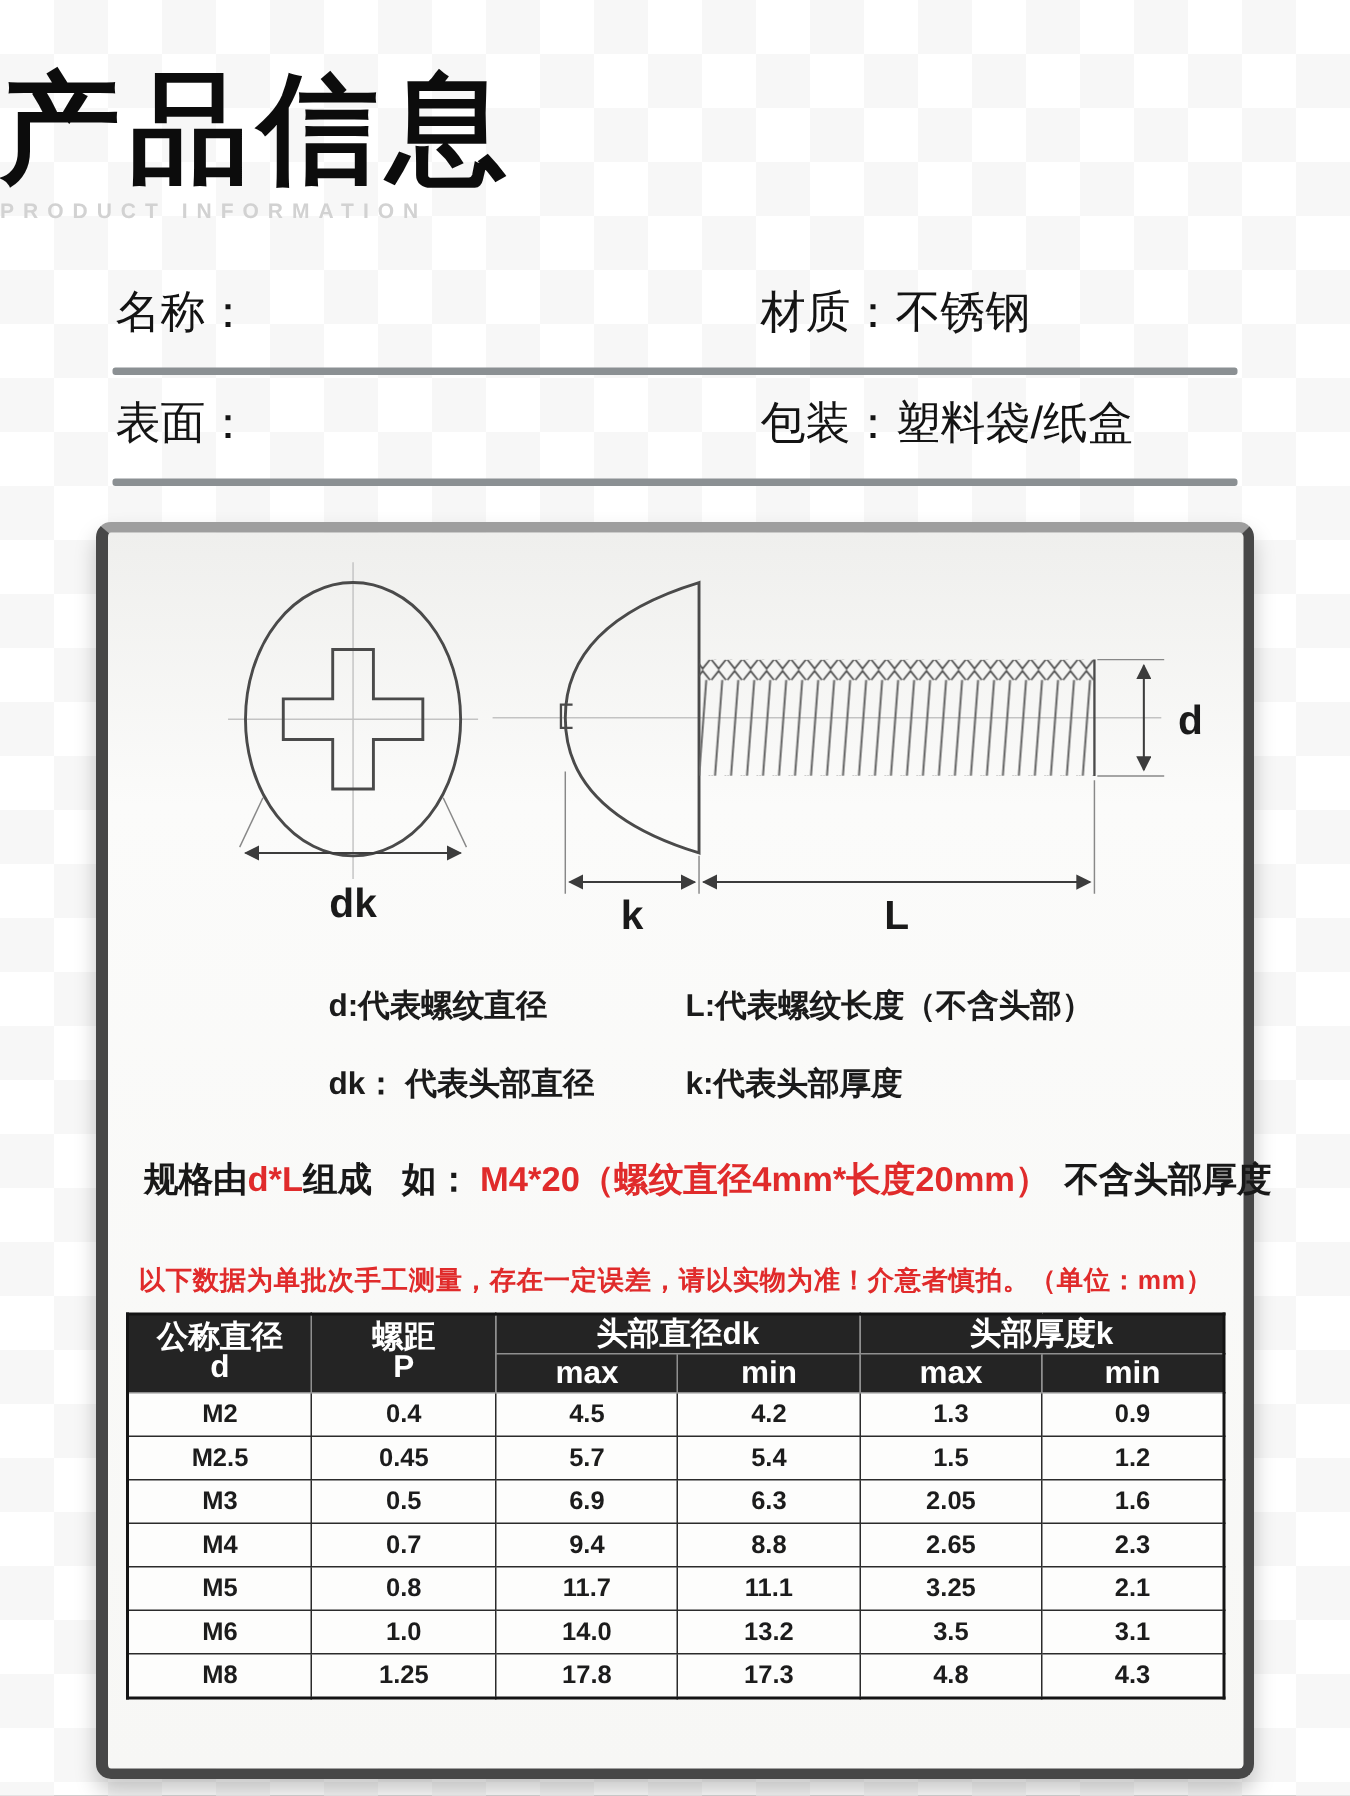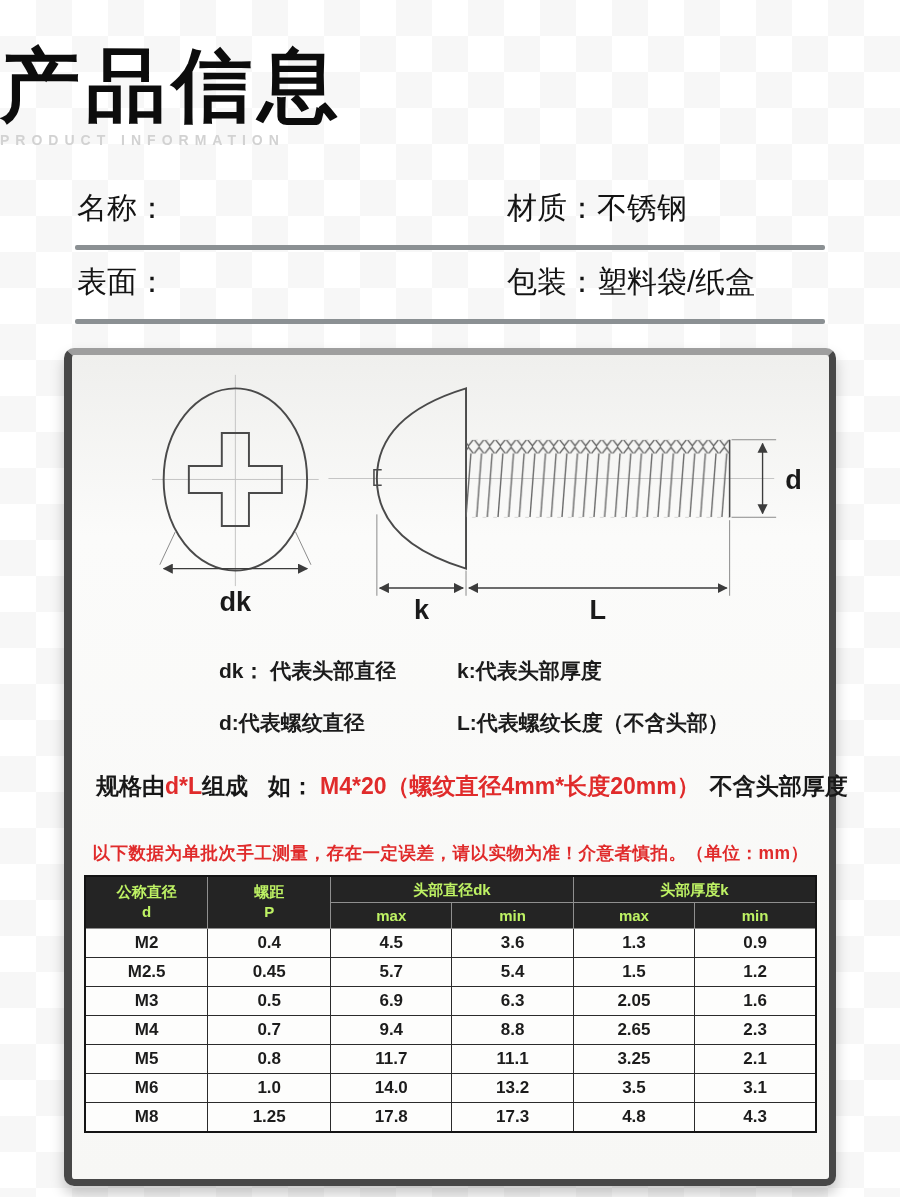--- a/index.html
+++ b/index.html
@@ -77,22 +77,22 @@
   }
   table.spec-table {
     width:100%;
     margin-top:10px;
     border-collapse:collapse;
     border:2px solid #141414;
     background:#fdfdfc;
   }
   .spec-table th {
     background:#242424;
-    color:#bef264;
-    font-size:15px;
+    color:#ffffff;
+    font-size:21px;
     font-weight:700;
     border:1.5px solid #8f8f8f;
     padding:2px 0;
     line-height:21px;
   }
   .spec-table th .th-stack { line-height:20px; }
   .spec-table td {
     border:1.6px solid #2b2b2b;
     text-align:center;
     font-size:17px;
@@ -176,26 +176,26 @@
       <line x1="299" y1="226" x2="385" y2="226" stroke="#3c3c3c" stroke-width="1.4" marker-start="url(#ah)" marker-end="url(#ah)"></line>
       <text class="dim-label" x="342" y="258" text-anchor="middle">k</text>
 
       <line x1="391" y1="226" x2="657" y2="226" stroke="#3c3c3c" stroke-width="1.4" marker-start="url(#ah)" marker-end="url(#ah)"></line>
       <text class="dim-label" x="524" y="258" text-anchor="middle">L</text>
     </g>
   </svg>
 
   <div class="legend">
     <div class="legend-row">
+      <span class="legend-left">d:代表螺纹直径</span>
+      <span class="legend-right">L:代表螺纹长度（不含头部）</span>
+    </div>
+    <div class="legend-row">
       <span class="legend-left">dk： 代表头部直径</span>
       <span class="legend-right">k:代表头部厚度</span>
-    </div>
-    <div class="legend-row">
-      <span class="legend-left">d:代表螺纹直径</span>
-      <span class="legend-right">L:代表螺纹长度（不含头部）</span>
     </div>
   </div>
 
   <div class="spec-line">
     <span>规格由</span><span class="red-text">d*L</span><span>组成</span><span class="gap-lg">如：</span><span class="red-text gap-sm">M4*20（螺纹直径4mm*长度20mm）</span><span class="gap-md">不含头部厚度</span>
   </div>
 
   <div class="notice">以下数据为单批次手工测量，存在一定误差，请以实物为准！介意者慎拍。（单位：mm）</div>
 
   <table class="spec-table">
@@ -225,21 +225,21 @@
         <th>min</th>
         <th>max</th>
         <th>min</th>
       </tr>
     </thead>
     <tbody>
       <tr>
         <td>M2</td>
           <td>0.4</td>
           <td>4.5</td>
-          <td>3.6</td>
+          <td>4.2</td>
           <td>1.3</td>
           <td>0.9</td>
       </tr>
       <tr>
         <td>M2.5</td>
           <td>0.45</td>
           <td>5.7</td>
           <td>5.4</td>
           <td>1.5</td>
           <td>1.2</td>

